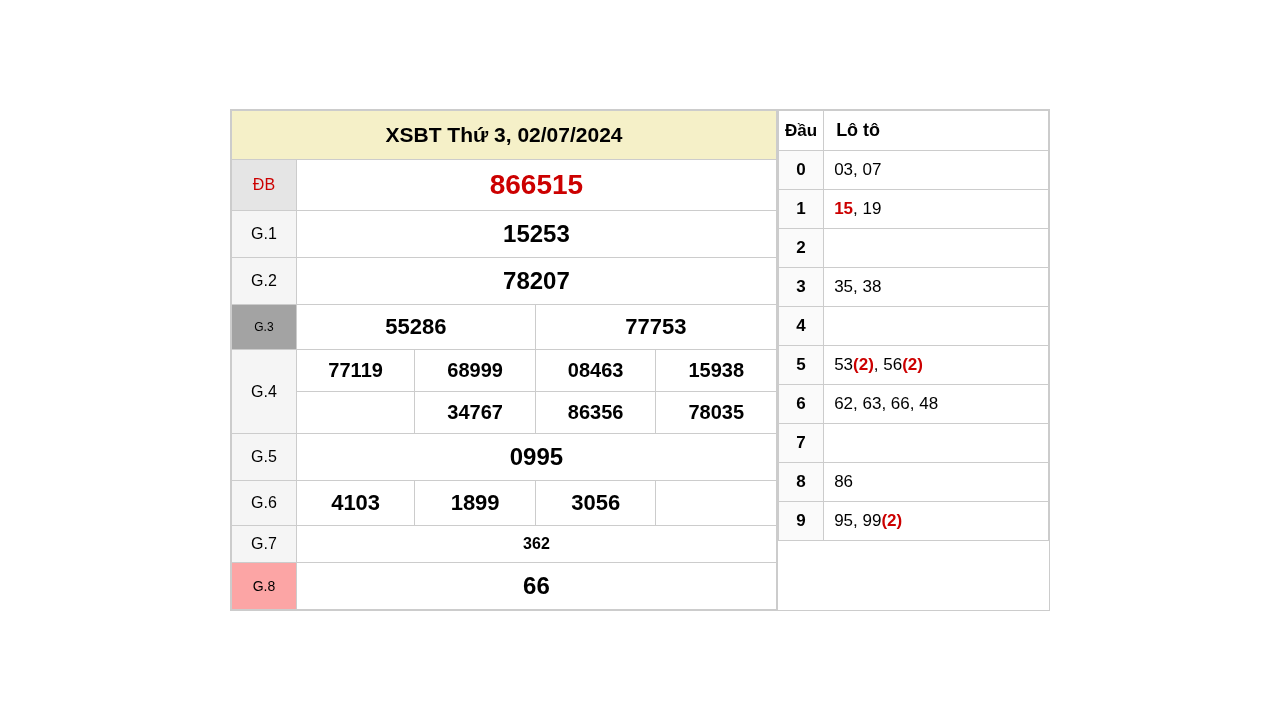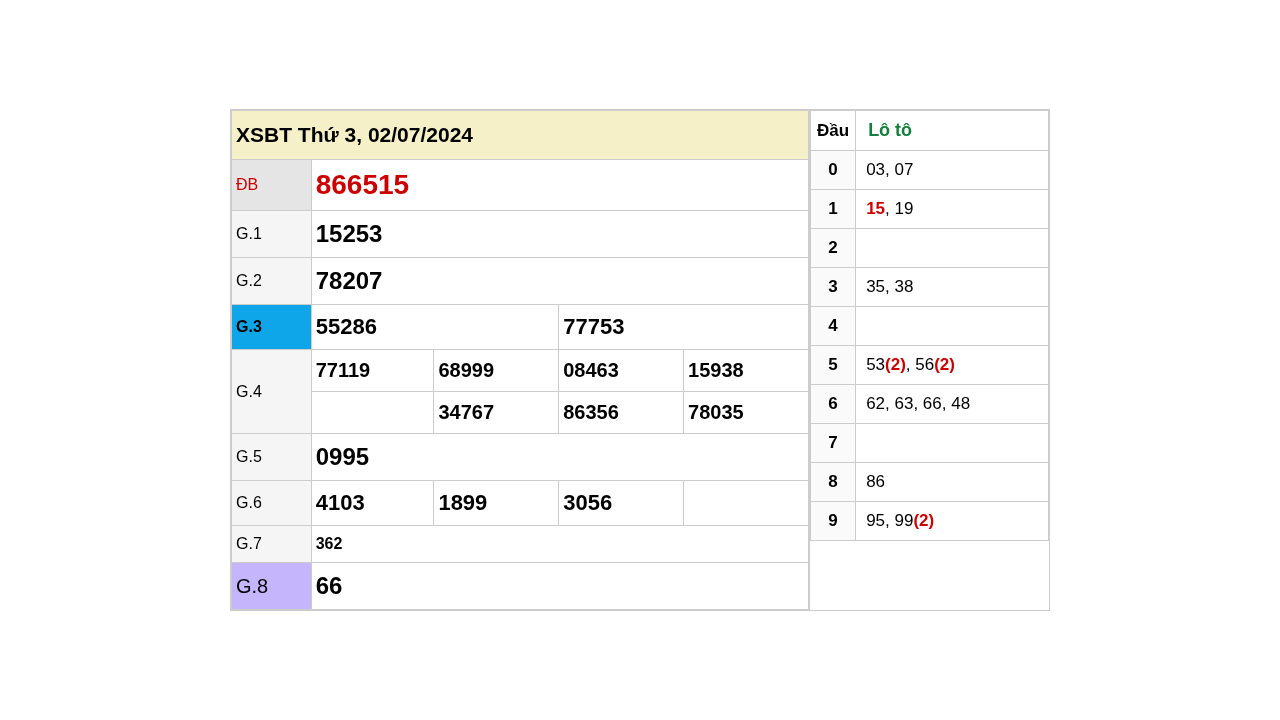--- a/index.html
+++ b/index.html
@@ -33,31 +33,31 @@
       color: #000;
     }
     .combined {
       display: flex;
       border: 1px solid #ccc;
     }
     .left-part {
       flex: 1;
     }
     .right-part {
-      width: 240px;
+      width: 272px;
       border-left: 1px solid #ccc;
     }
     table.left-table {
       width: 100%;
       border-collapse: collapse;
       font-size: 18px;
     }
     table.left-table th, table.left-table td {
       border: 1px solid #ccc;
-      text-align: left;
+      text-align: center;
       padding: 9px 4px;
     }
     table.right-table {
       width: 100%;
       border-collapse: collapse;
       font-size: 17px;
     }
     table.right-table th, table.right-table td {
       border: 1px solid #ccc;
       text-align: center;
@@ -91,21 +91,21 @@
           </tr>
           <tr>
             <td style="background: rgb(245, 245, 245); font-weight: normal; font-size: 16px;">G.1</td>
             <td class="value-cell-large" colspan="4" style="font-weight: bold; font-size: 24px;">15253</td>
           </tr>
           <tr>
             <td style="background: rgb(245, 245, 245); font-weight: normal; font-size: 16px;">G.2</td>
             <td class="value-cell-large" colspan="4" style="font-weight: bold; font-size: 24px;">78207</td>
           </tr>
           <tr>
-            <td style="background: #0ea5e9; font-weight: bold; font-size: 16px;">G.3</td>
+            <td style="background: #a3a3a3; font-weight: normal; font-size: 12px;">G.3</td>
             <td class="value-cell" colspan="2" style="font-weight: bold; font-size: 22px;">55286</td>
             <td class="value-cell" colspan="2" style="font-weight: bold; font-size: 22px;">77753</td>
           </tr>
           <tr>
             <td rowspan="2" style="background: rgb(245, 245, 245); font-weight: normal; font-size: 16px;">G.4</td>
             <td class="value-cell" style="font-size: 20px; font-weight: bold;">77119</td>
             <td class="value-cell" style="font-size: 20px; font-weight: bold;">68999</td>
             <td class="value-cell" style="font-size: 20px; font-weight: bold;">08463</td>
             <td class="value-cell" style="font-size: 20px; font-weight: bold;">15938</td>
           </tr>
@@ -124,33 +124,33 @@
             <td class="value-cell" style="font-size: 22px; font-weight: bold;">4103</td>
             <td class="value-cell" style="font-size: 22px; font-weight: bold;">1899</td>
             <td class="value-cell" style="font-size: 22px; font-weight: bold;">3056</td>
             <td></td>
           </tr>
           <tr>
             <td style="background: rgb(245, 245, 245); font-weight: normal; font-size: 16px;">G.7</td>
             <td class="value-cell-large" colspan="4" style="font-weight: bold; font-size: 16px;">362</td>
           </tr>
           <tr>
-            <td style="background: #c4b5fd; font-weight: normal; font-size: 20px;">G.8</td>
+            <td style="background: #fca5a5; font-weight: normal; font-size: 14px;">G.8</td>
             <td class="value-cell-large" colspan="4" style="font-weight: bold; font-size: 24px;">66</td>
           </tr>
         </tbody>
     </table>
   </div>
 
   <div class="right-part">
     <table class="right-table">
       <thead>
         <tr>
           <th class="dau-col">Đầu</th>
-          <th class="loto-col" style="color:#15803d; font-weight:bold; font-size:18px;">Lô tô</th>
+          <th class="loto-col" style="color:#000000; font-weight:bold; font-size:18px;">Lô tô</th>
         </tr>
       </thead>
       <tbody id="right-tbody">
       <tr>
             <td class="dau-col" style="font-weight: bold; text-align: center; background: rgb(250, 250, 250);">0</td>
             <td class="loto-col" style="text-align: left; padding-left: 10px;">03, 07</td>
           </tr>
           <tr>
             <td class="dau-col" style="font-weight: bold; text-align: center; background: rgb(250, 250, 250);">1</td>
             <td class="loto-col" style="text-align: left; padding-left: 10px;"><span style="color: rgb(204, 0, 0); font-weight: bold;">15</span><span>, 19</span></td>

